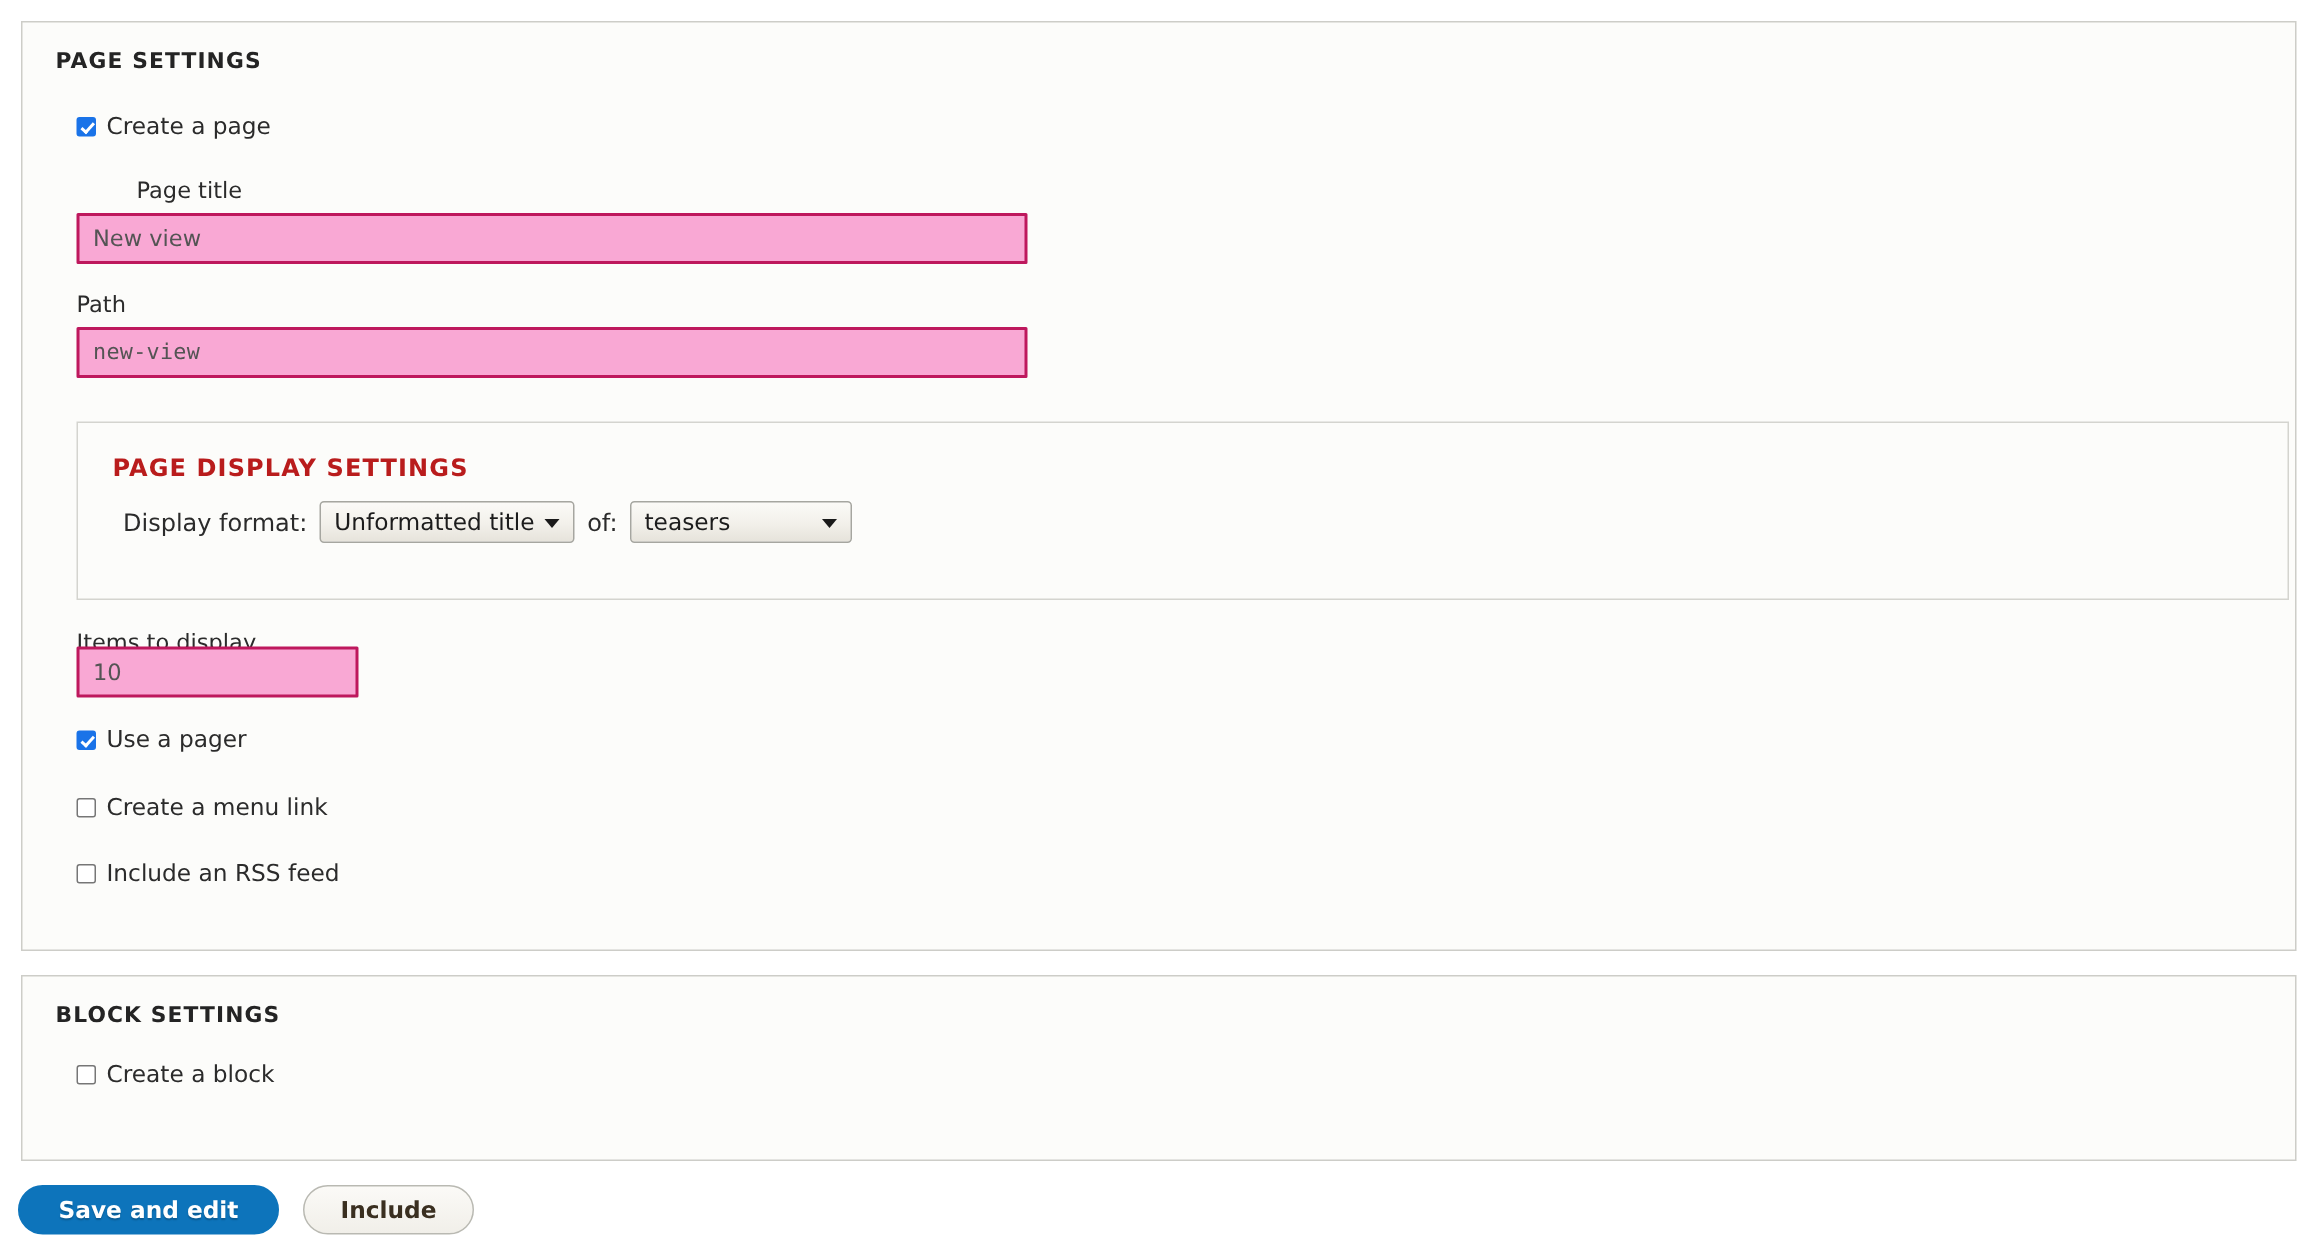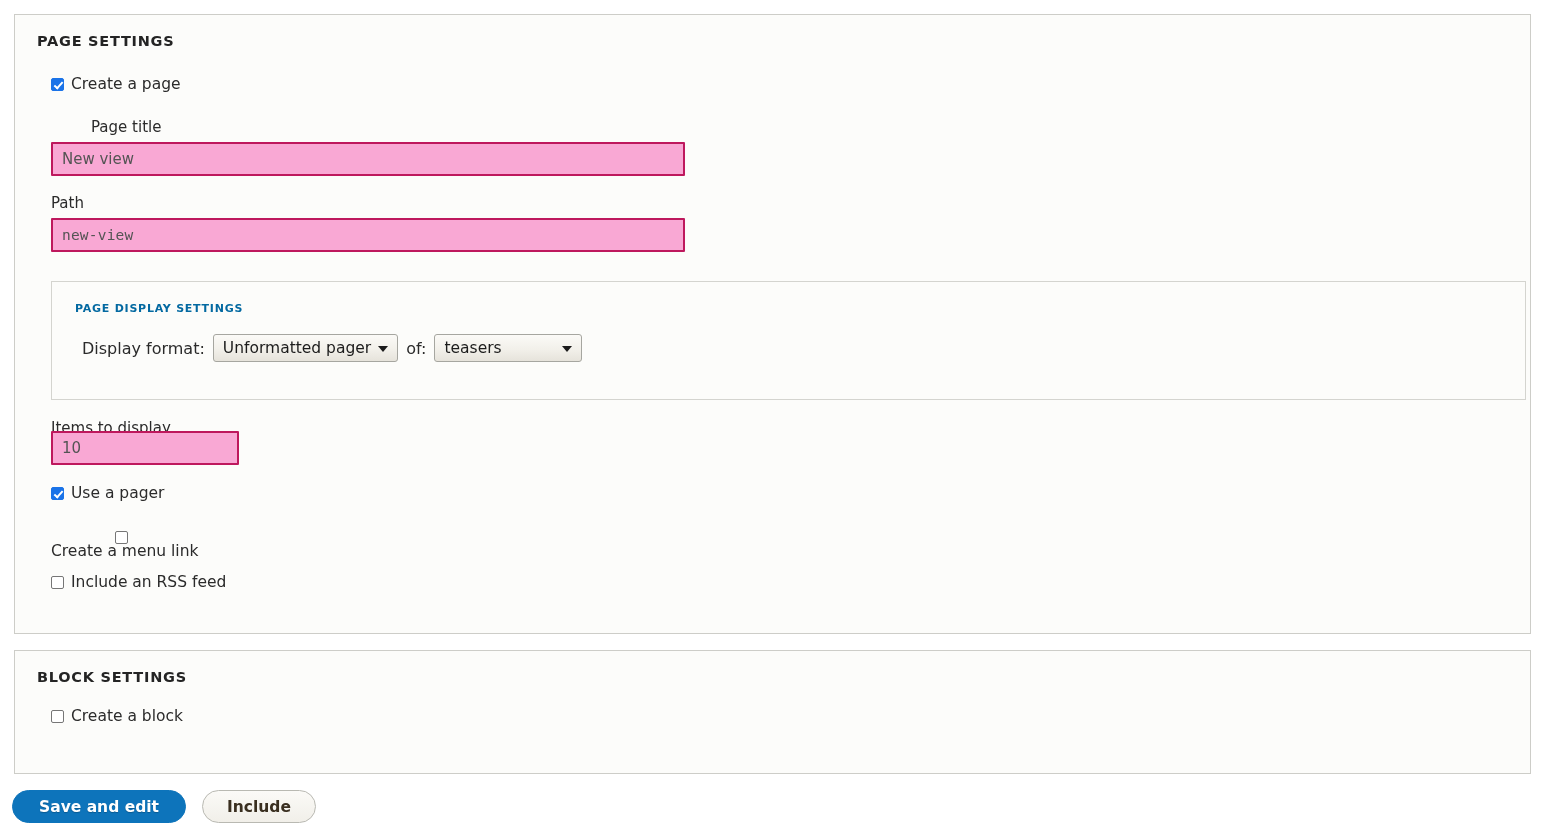--- a/index.html
+++ b/index.html
@@ -110,24 +110,24 @@
     top: 266px;
     width: 1475px;
     height: 119px;
     background: #fcfcfa;
     border: 1px solid #d4d4cf;
   }
   #lg-display {
     position: absolute;
     left: 23px;
     top: 20px;
-    font-size: 11px;
+    font-size: 16px;
     font-weight: bold;
     letter-spacing: 0.75px;
-    color: #0369a1;
+    color: #b91c1c;
     text-transform: uppercase;
     white-space: nowrap;
   }
   .displayrow {
     position: absolute;
     left: 30px;
     top: 52px;
     display: flex;
     align-items: center;
     gap: 8px;
@@ -226,40 +226,40 @@
     <div class="flabel" style="left:36px; top:179px;">Path</div>
     <input class="tinput mono" id="in-path" style="left: 36px; top: 203px; width: 634px; height: 34px;" type="text" value="new-view">
 
     <div id="fs-display">
       <div id="lg-display">Page display settings</div>
 
       <div class="displayrow">
         <span class="inline-label">Display format:</span>
 
         <span class="sel" id="sel-format">
-          <span class="sel-text">Unformatted pager</span>
+          <span class="sel-text">Unformatted title</span>
         </span>
 
         <span class="inline-label">of:</span>
 
         <span class="sel" id="sel-of">
           <span class="sel-text">teasers</span>
         </span>
       </div>
     </div>
 
     <div class="flabel" style="left:36px; top:392px;margin-top:12px;">Items to display</div>
     <input class="tinput" id="in-items" style="left: 36px; top: 416px; width: 188px; height: 34px;" type="text" value="10">
 
     <div class="cbrow" style="left:36px; top:471px;">
       <span class="cbox checked"></span>
       <span class="cblabel">Use a pager</span>
     </div>
 
-    <div class="cbrow" style="left:36px; top:516px;flex-direction:column;">
+    <div class="cbrow" style="left:36px; top:516px;">
       <span class="cbox"></span>
       <span class="cblabel">Create a menu link</span>
     </div>
 
     <div class="cbrow" style="left:36px; top:560px;">
       <span class="cbox"></span>
       <span class="cblabel">Include an RSS feed</span>
     </div>
 
   </div>

